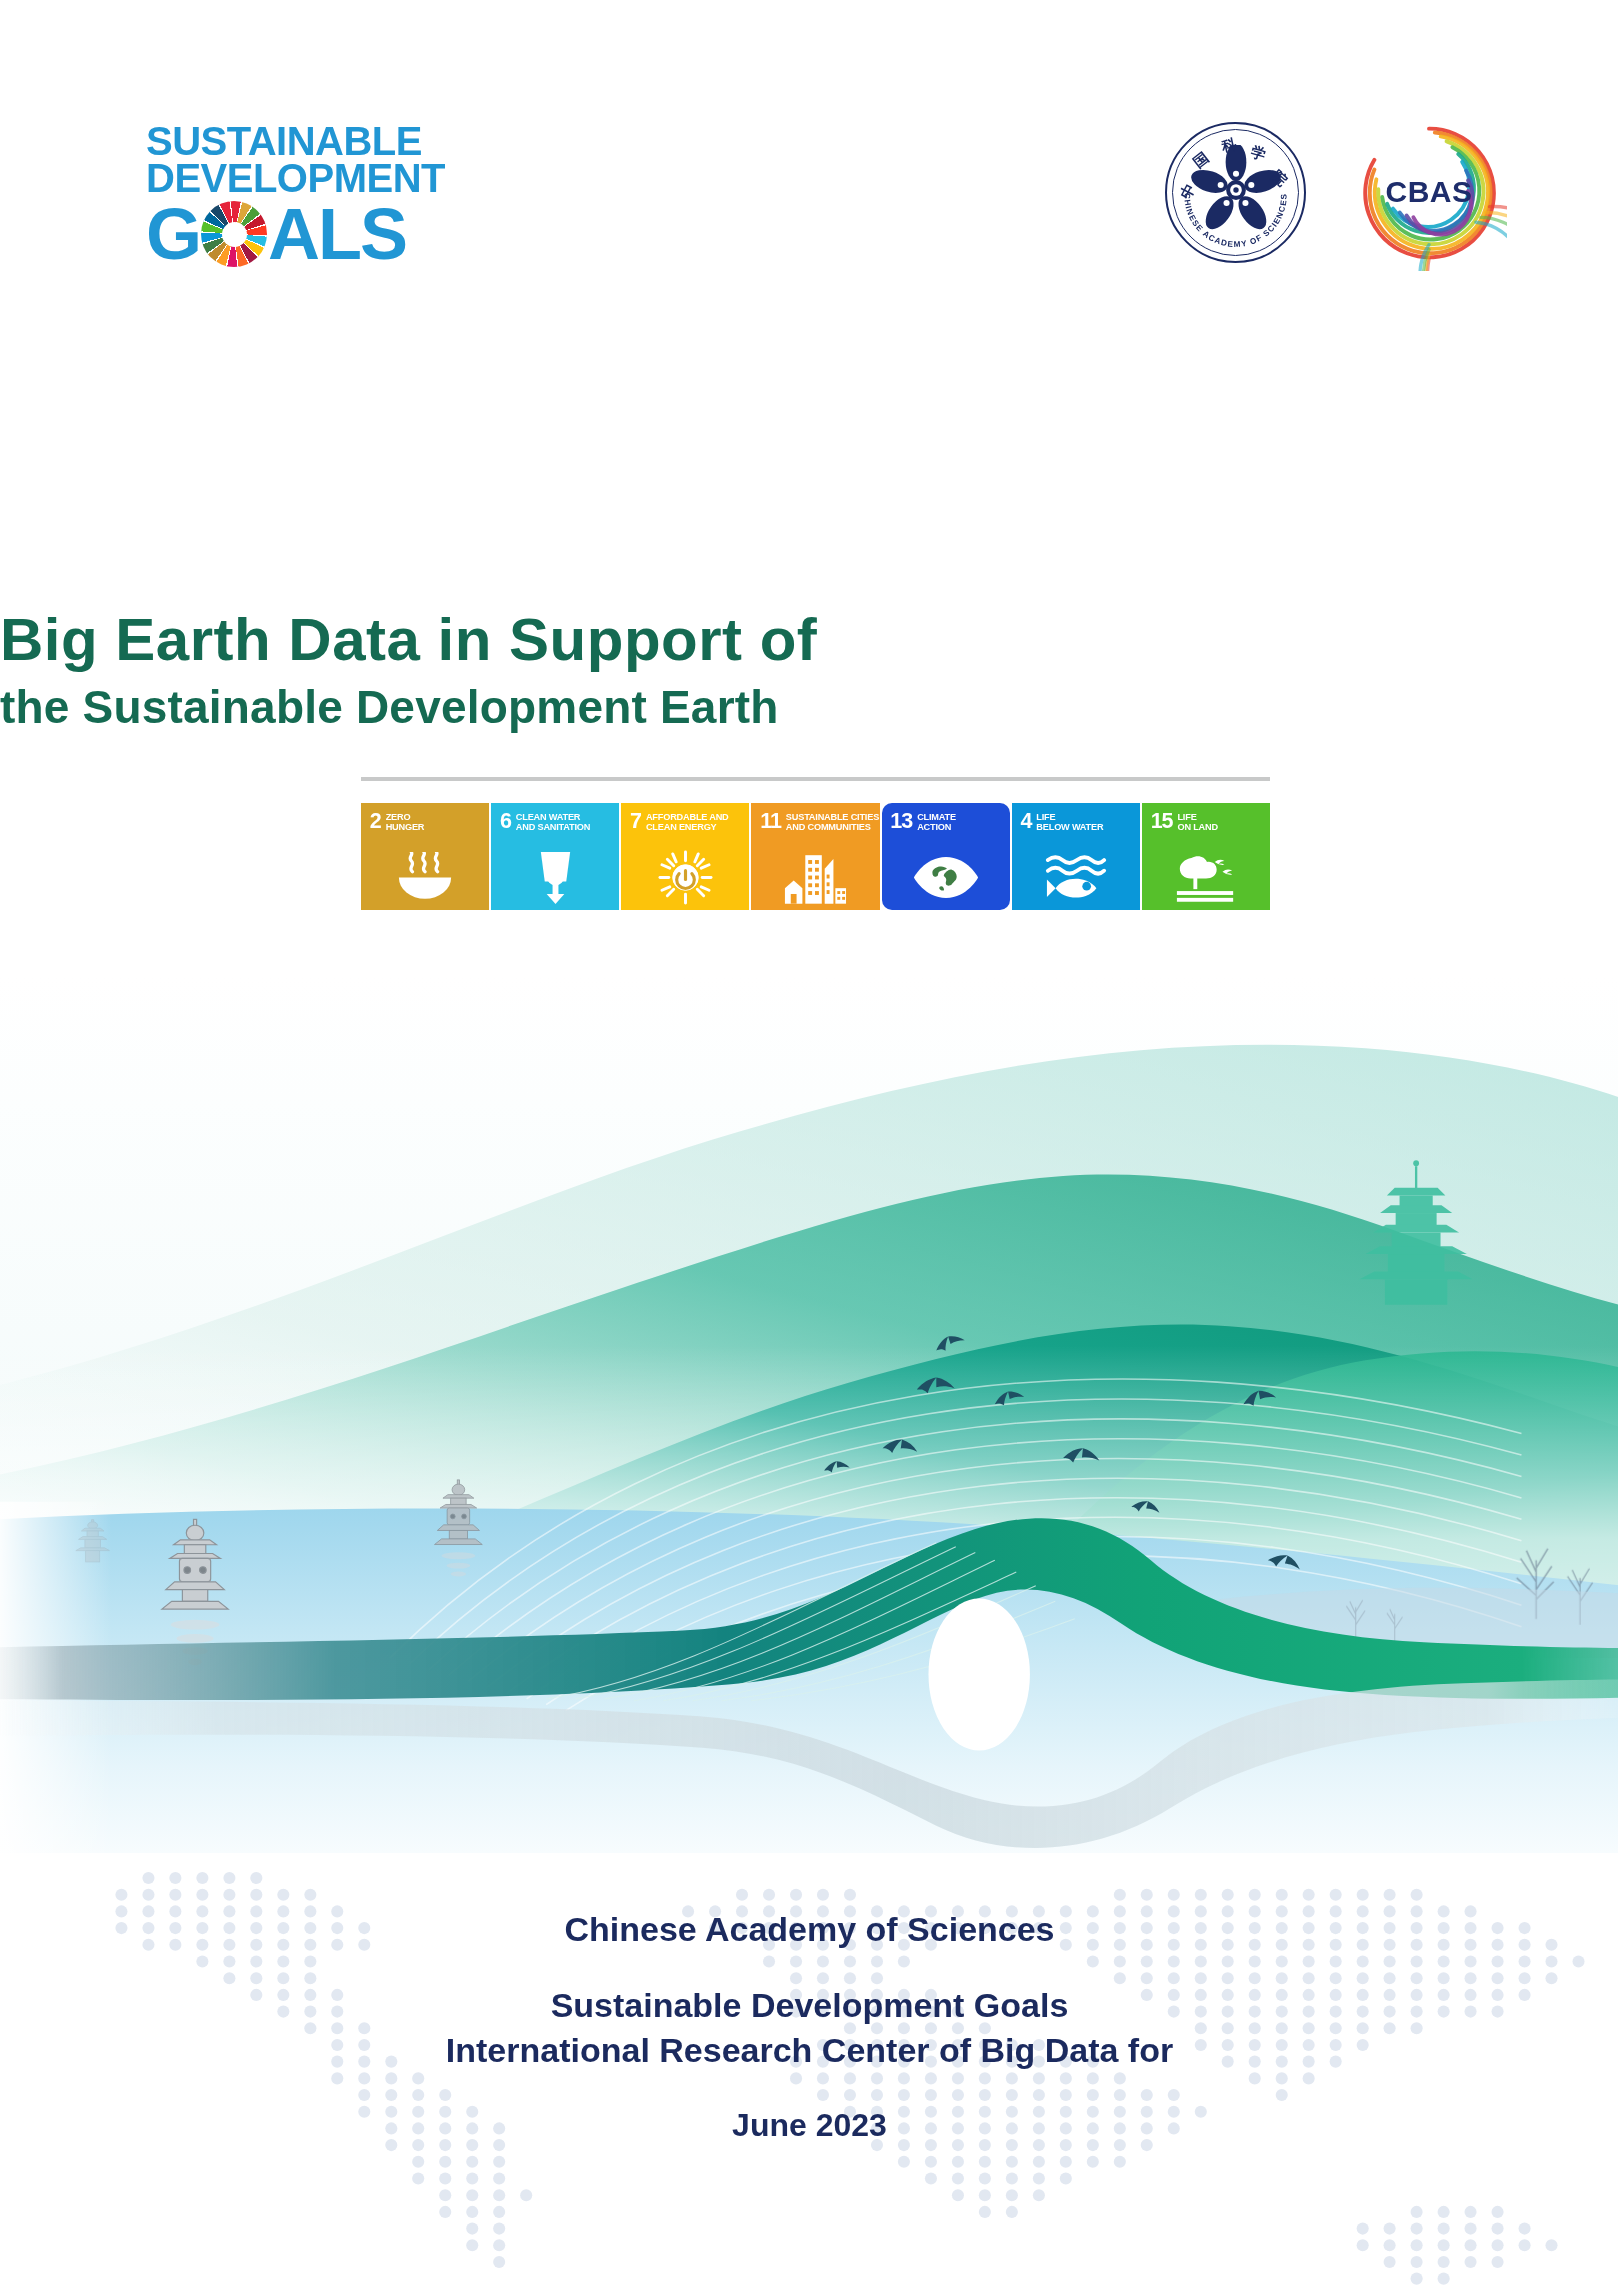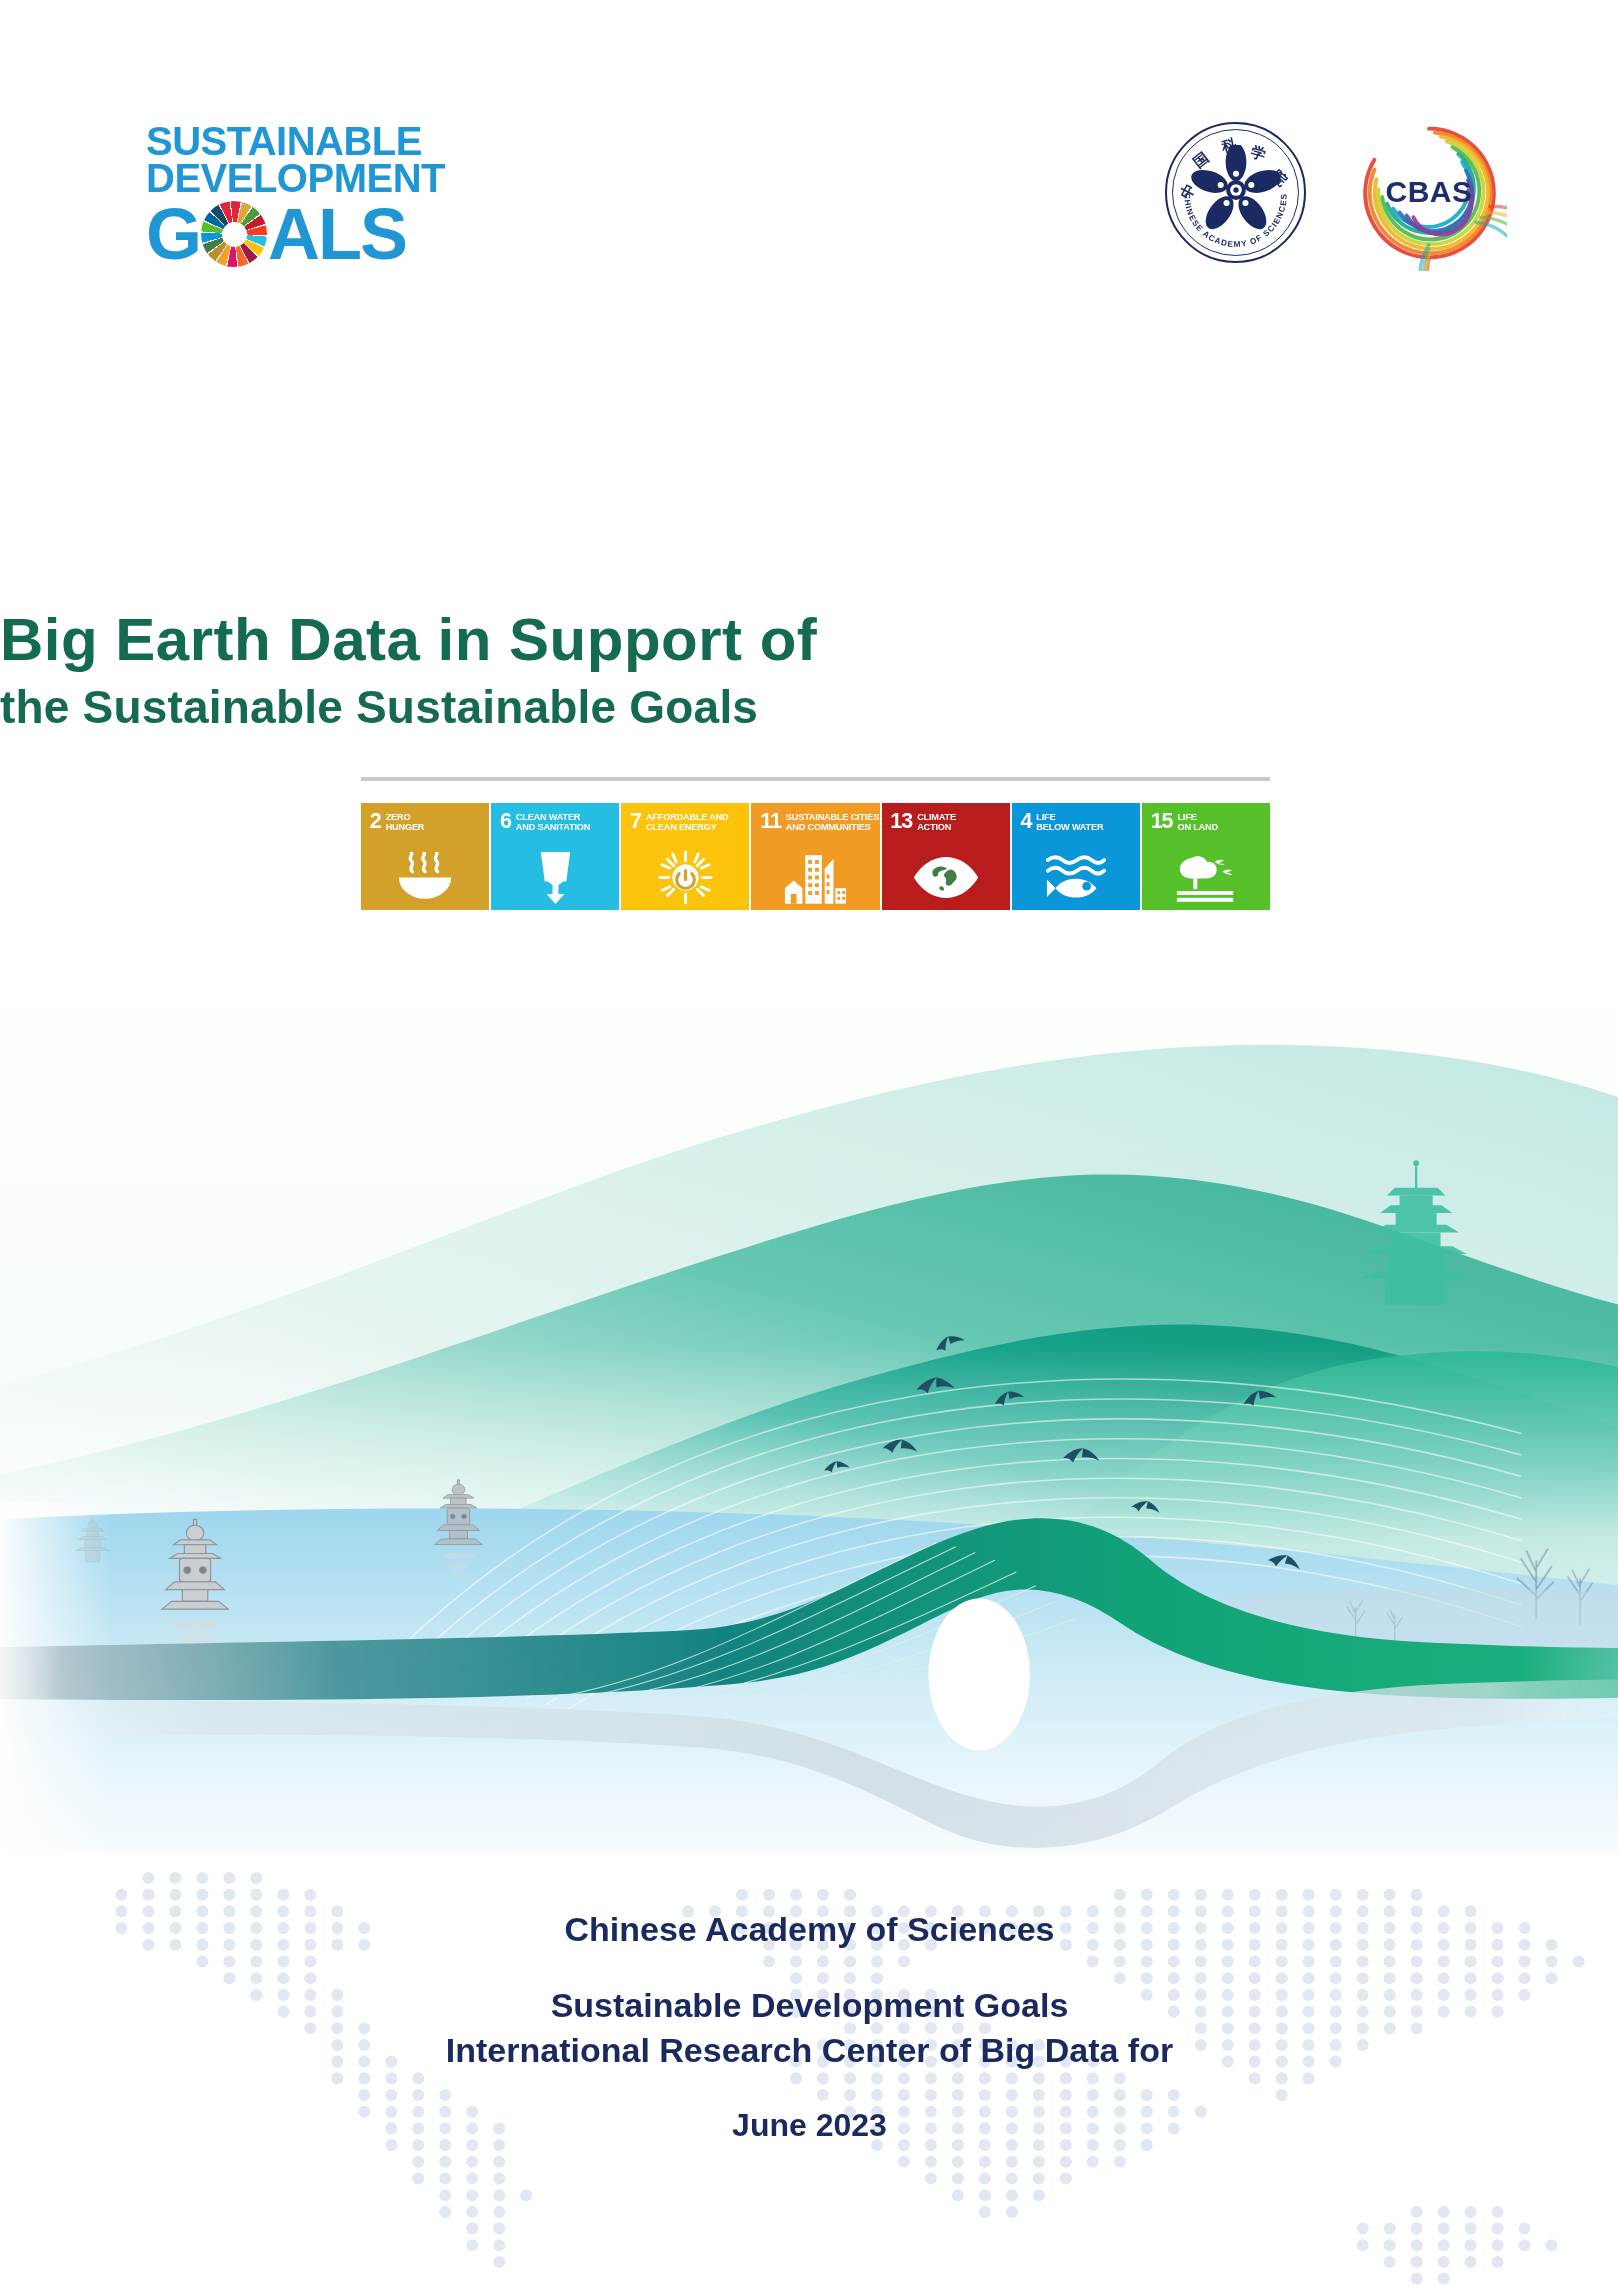--- a/index.html
+++ b/index.html
@@ -213,21 +213,21 @@
         <path d="M80 138 A58 58 0 1 0 133 105" stroke="#4cb748" stroke-width="3.4" opacity=".55"></path>
         <path d="M80 133 A53 53 0 1 0 128 110" stroke="#14a7c9" stroke-width="3.4" opacity=".55"></path>
       </g>
     </svg>
     <div id="cbas-text">CBAS</div>
   </div>
 </div>
 
 <div id="title-block">
   <div id="title-line1">Big Earth Data in Support of</div>
-  <div id="title-line2">the Sustainable Sustainable Goals</div>
+  <div id="title-line2">the Sustainable Development Earth</div>
 </div>
 <div id="title-rule"></div>
 
 <div id="sdg-strip">
     <div class="sdg-tile" style="background: rgb(211, 160, 41);">
       <div class="tile-head">
         <span class="tile-num">2</span>
         <span class="tile-label">ZERO
 HUNGER</span>
       </div>
@@ -325,21 +325,21 @@
      <g fill="#f09b23">
        <rect x="56" y="41" width="3" height="3"></rect>
               <rect x="61" y="41" width="3" height="3"></rect>
        <rect x="56" y="47" width="3" height="3"></rect>
               <rect x="61" y="47" width="3" height="3"></rect>
      </g>
    </g>
         </svg>
       </div>
     </div>
-    <div class="sdg-tile" style="background: #b91c1c;">
+    <div class="sdg-tile" style="background: #1d4ed8; border-radius: 10px;">
       <div class="tile-head">
         <span class="tile-num">13</span>
         <span class="tile-label">CLIMATE
 ACTION</span>
       </div>
       <div class="tile-art">
         <svg width="70" height="47" viewBox="0 0 72 48">
           <g>
      <path d="M36 3 C14 3 3 24 3 24 S14 45 36 45 S69 24 69 24 S58 3 36 3 z" fill="#fff"></path>
      <circle cx="36" cy="24" r="15" fill="#fff"></circle>

